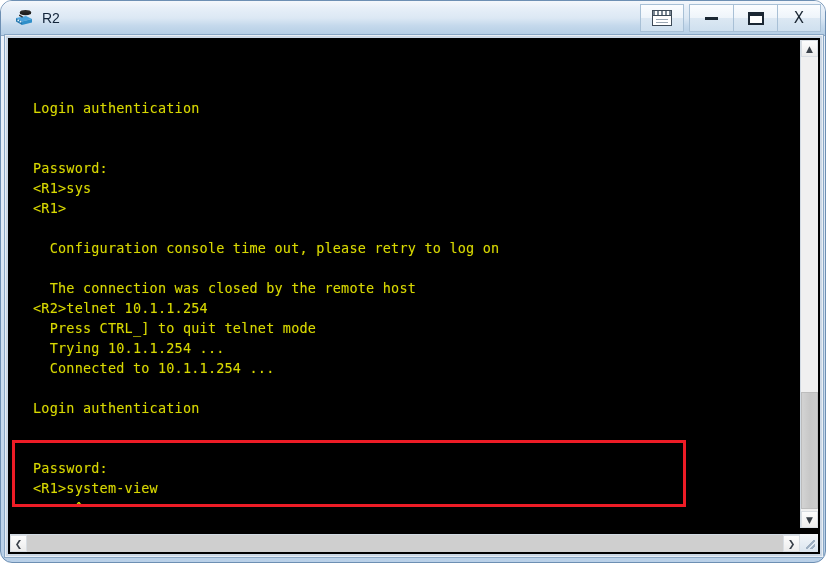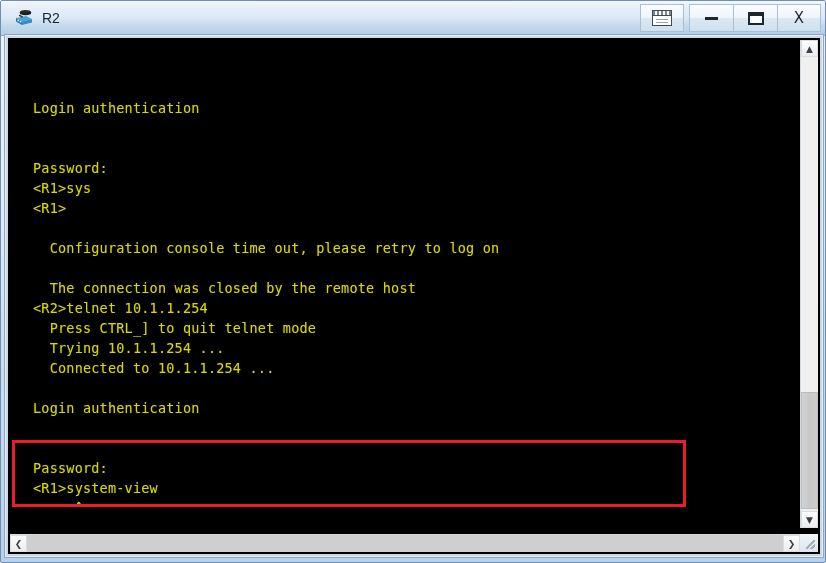--- a/index.html
+++ b/index.html
@@ -16,21 +16,21 @@
 
   
   .window {
     position: absolute;
     left: 0; top: 0;
     width: 826px;
     height: 563px;
     box-sizing: border-box;
     background: linear-gradient(to bottom, #eef3fa 0%, #dfe9f5 42%, #cfdff0 58%, #b9d0e8 100%);
     border: 1px solid #6d8fb3;
-    border-radius: 2px;
+    border-radius: 12px;
     overflow: hidden;
   }
 
   
   .titlebar {
     position: absolute;
     left: 0; top: 0;
     width: 826px;
     height: 35px;
     background: linear-gradient(to bottom, #f4f7fb 0%, #e7eff8 20%, #dce8f4 50%, #c5d9ec 72%, #b4cde4 100%);

